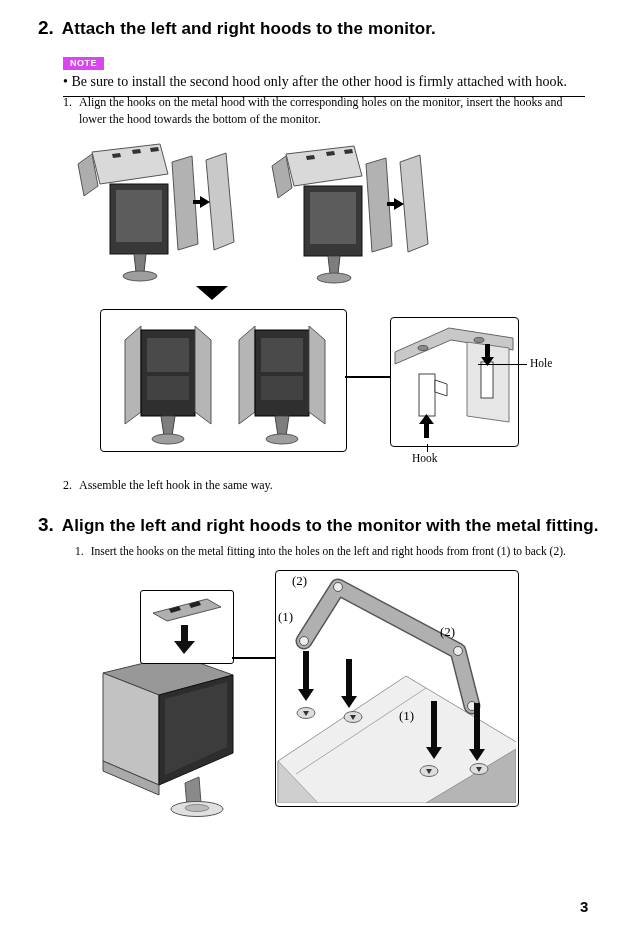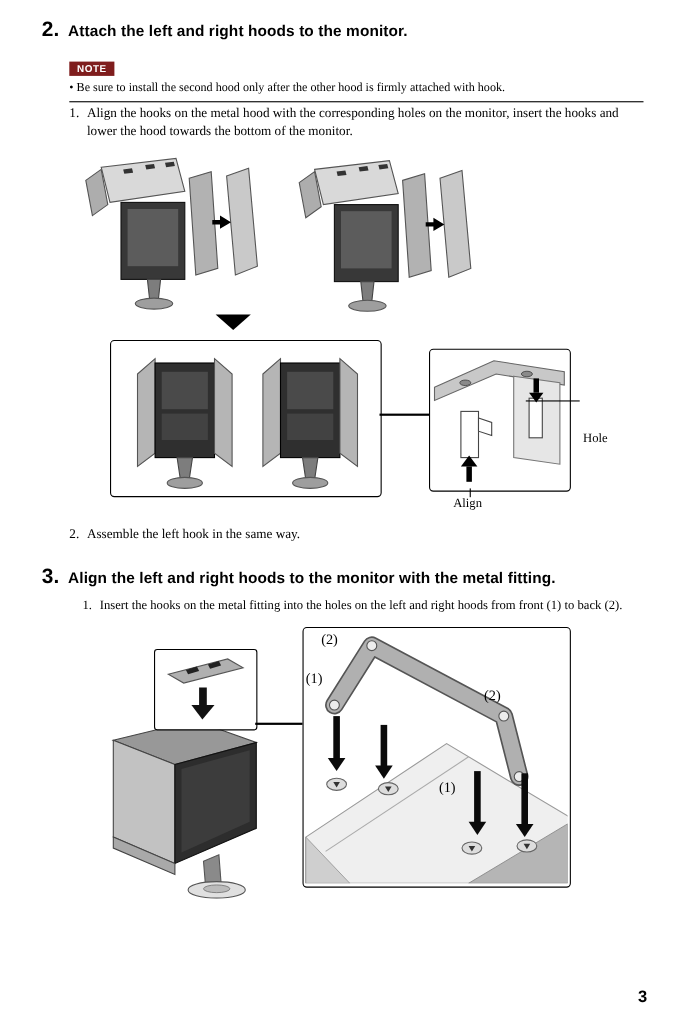--- a/index.html
+++ b/index.html
@@ -5,28 +5,28 @@
   html,body{margin:0;padding:0;background:#e8e8e8;}
   .page{
     position:relative;width:623px;height:933px;background:#ffffff;
     font-family:"Liberation Serif",serif;color:#000;overflow:hidden;
     margin:0 auto;
   }
   .abs{position:absolute;}
   
   .step-heading{display:flex;align-items:baseline;gap:8px;font-family:"Liberation Sans",sans-serif;}
   .step-num{font-size:19px;font-weight:bold;}
-  .step-title{font-size:14px;font-weight:bold;letter-spacing:.1px;}
+  .step-title{font-size:17px;font-weight:bold;letter-spacing:.1px;}
   
   .note-badge{
-    display:inline-block;background:#7f1d1d;color:#fff;
+    display:inline-block;background:#d946ef;color:#fff;
     font-family:"Liberation Sans",sans-serif;font-size:9px;font-weight:bold;
     padding:1px 7px 2px 7px;letter-spacing:.5px;
   }
-  .note-text{font-size:11px;line-height:1.3;font-family:Liberation Serif, serif;}
+  .note-text{font-size:14px;line-height:1.3;font-family:Liberation Serif, serif;}
   .note-divider{height:1px;background:#000;}
   
   .substep{display:flex;gap:7px;font-size:12px;line-height:1.45;}
   .substep .n{flex:0 0 auto;}
   .substep3{font-size:11.5px;}
   
   .ill-box{border:1.5px solid #000;border-radius:4px;background:#fff;}
   .conn-h{height:1.5px;background:#000;}
   .conn-v{width:1.5px;background:#000;}
   .callout{font-size:13px;font-family:"Liberation Serif",serif;}
@@ -126,24 +126,24 @@
 
       <rect x="28" y="56" width="16" height="42" fill="#ffffff" stroke="#444" stroke-width="1"></rect>
       <polygon points="44,62 56,66 56,78 44,74" fill="#ffffff" stroke="#444" stroke-width="1"></polygon>
 
       <rect x="33" y="106" width="5" height="14" fill="#000"></rect>
       <polygon points="28,106 43,106 35.5,96" fill="#000"></polygon>
     </svg>
   </div>
 
   <div class="abs conn-h" style="left:478px;top:364px;width:49px;height:1px;"></div>
-  <span class="abs small-label" style="left:530px;top:357px;margin-top:36px;">Hole</span>
+  <span class="abs small-label" style="left:530px;top:357px;">Hole</span>
 
   <div class="abs conn-v" style="left:427px;top:444px;height:8px;width:1px;"></div>
-  <span class="abs small-label" style="left:412px;top:452px;">Align</span>
+  <span class="abs small-label" style="left:412px;top:452px;">Hook</span>
 
   <div class="abs substep" style="left:63px;top:477px;width:500px;">
     <span class="n">2.</span>
     <span>Assemble the left hook in the same way.</span>
   </div>
 
   <div class="abs step-heading" style="left:38px;top:514px;">
     <span class="step-num">3.</span>
     <span class="step-title">Align the left and right hoods to the monitor with the metal fitting.</span>
   </div>

